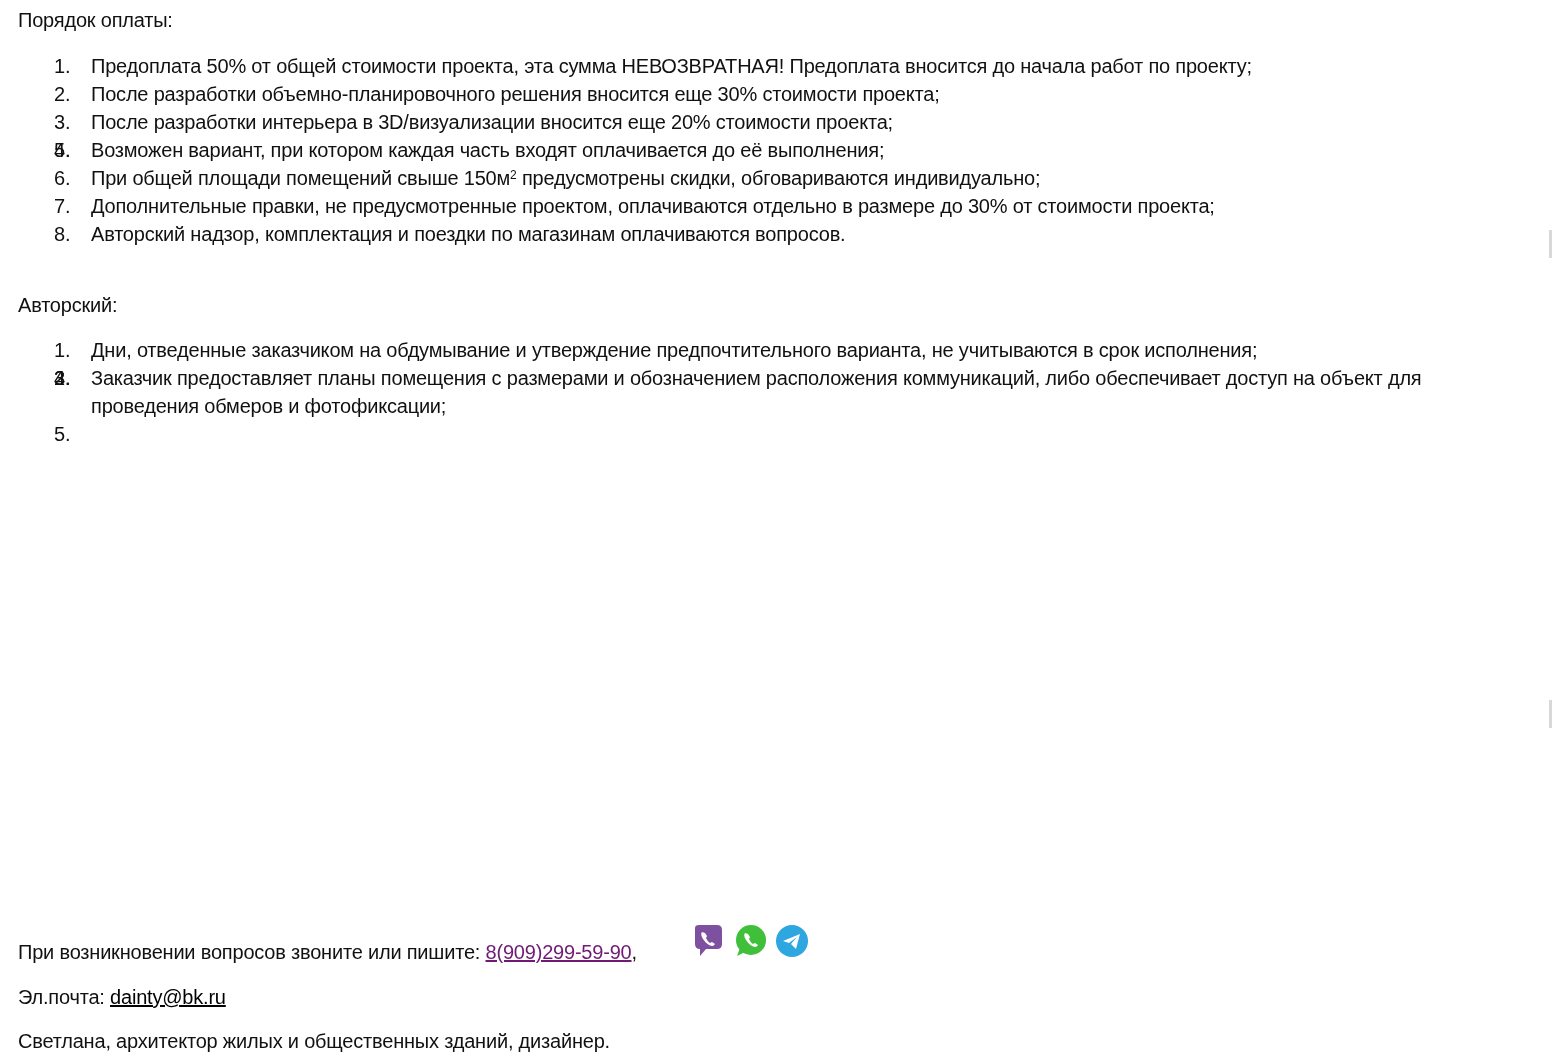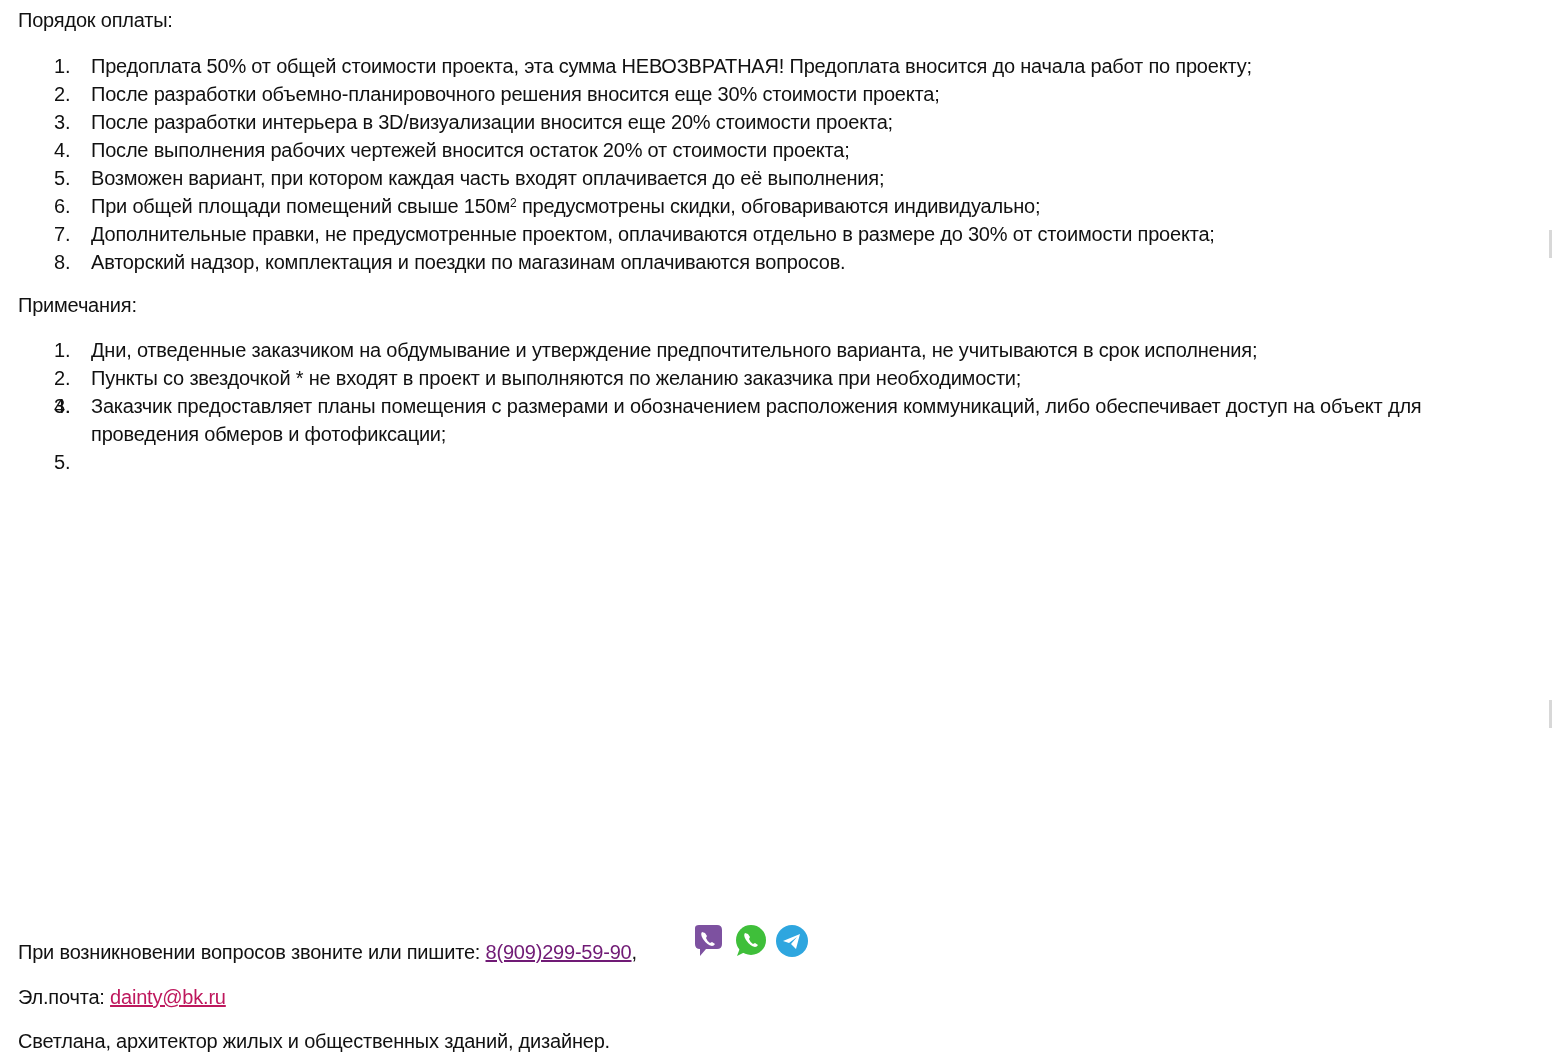--- a/index.html
+++ b/index.html
@@ -7,46 +7,46 @@
     width: 1552px; height: 1061px; position: relative; overflow: hidden;
     font-family: "Liberation Sans", "DejaVu Sans", sans-serif;
     color: #111111; font-size: 20px;
   }
   .para { position: absolute; left: 18px; white-space: nowrap; letter-spacing: -0.2px; }
   ol.list { position: absolute; left: 0; margin: 0; padding: 0; list-style: none; width: 1540px; }
   ol.list li { position: relative; padding-left: 91px; line-height: 28px; letter-spacing: -0.2px; }
   ol.list li .num { position: absolute; left: 54px; top: 0; }
   .sup { font-size: 12px; vertical-align: top; position: relative; top: -3px; }
   .phone { color: #701a75; text-decoration: underline; }
-  .email { color: #be185d; text-decoration: underline; }
+  .email { color: #000000; text-decoration: underline; }
   .icons { position: absolute; left: 691px; top: 924px; display: flex; gap: 8px; }
   .ic { width: 34px; height: 34px; display: inline-block; }
   .edge { position: absolute; left: 1549px; width: 3px; background: #d8d8d8; }
 </style>
 </head>
 <body>
 
 <div class="para" style="top:9px">Порядок оплаты:</div>
 
 <ol class="list" style="top:52px">
   <li><span class="num">1.</span><span>Предоплата 50% от общей стоимости проекта, эта сумма НЕВОЗВРАТНАЯ! Предоплата вносится до начала работ по проекту;</span></li>
   <li><span class="num">2.</span><span>После разработки объемно-планировочного решения вносится еще 30% стоимости проекта;</span></li>
   <li><span class="num">3.</span><span>После разработки интерьера в 3D/визуализации вносится еще 20% стоимости проекта;</span></li>
-  <li><span class="num">4.</span><span>После выполнения рабочих чертежей вносится остаток 20% от стоимости проекта;</span></li>
+  <li><span class="num">4.</span></li>
   <li><span class="num">5.</span><span>Возможен вариант, при котором каждая часть входят оплачивается до её выполнения;</span></li>
   <li><span class="num">6.</span><span>При общей площади помещений свыше 150м</span><span class="sup">2</span><span> предусмотрены скидки, обговариваются индивидуально;</span></li>
   <li><span class="num">7.</span><span>Дополнительные правки, не предусмотренные проектом, оплачиваются отдельно в размере до 30% от стоимости проекта;</span></li>
   <li><span class="num">8.</span><span>Авторский надзор, комплектация и поездки по магазинам оплачиваются вопросов.</span></li>
 </ol>
 
-<div class="para" style="top:294px">Примечания:</div>
+<div class="para" style="top:294px">Авторский:</div>
 
 <ol class="list" style="top:336px">
   <li><span class="num">1.</span><span>Дни, отведенные заказчиком на обдумывание и утверждение предпочтительного варианта, не учитываются в срок исполнения;</span></li>
-  <li><span class="num">2.</span><span>Пункты со звездочкой * не входят в проект и выполняются по желанию заказчика при необходимости;</span></li>
+  <li><span class="num">2.</span></li>
   <li><span class="num">3.</span></li>
   <li style="padding-right:20px"><span class="num">4.</span><span>Заказчик предоставляет планы помещения с размерами и обозначением расположения коммуникаций, либо обеспечивает доступ на объект для проведения обмеров и фотофиксации;</span></li>
   <li><span class="num">5.</span></li>
 </ol>
 
 <div class="para" style="top:941px">
   <span>При возникновении вопросов звоните или пишите: </span><a class="phone">8(909)299-59-90</a><span>,</span>
 </div>
 
 <div class="icons">

